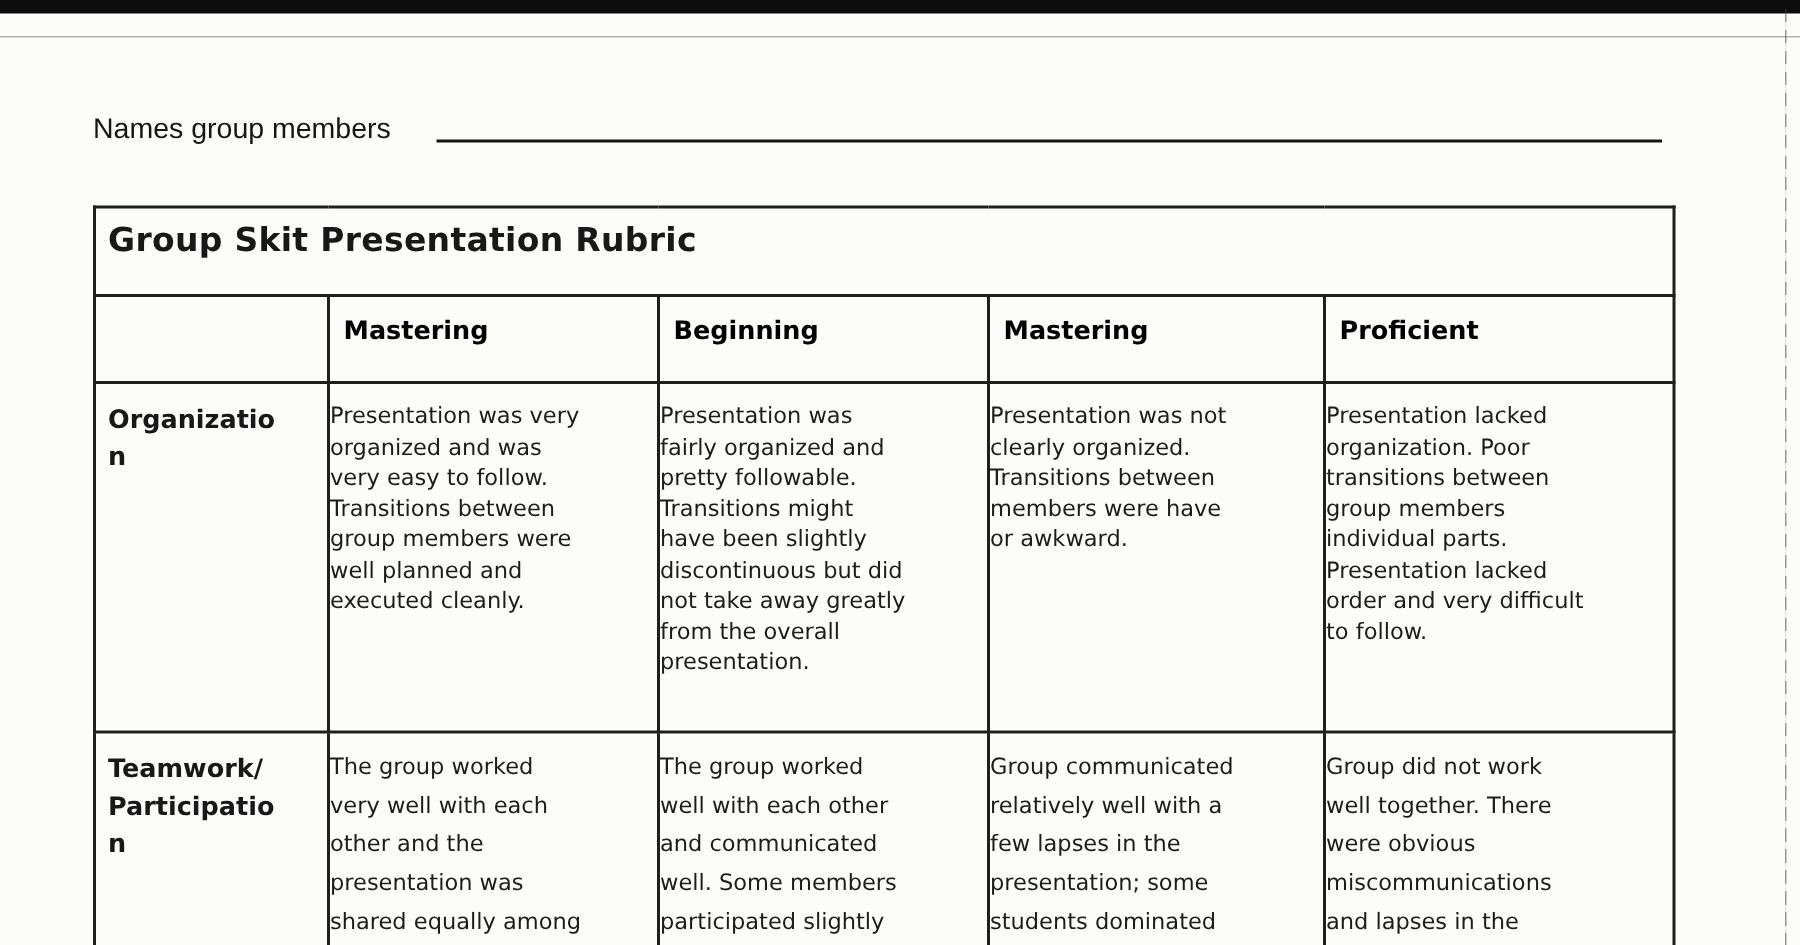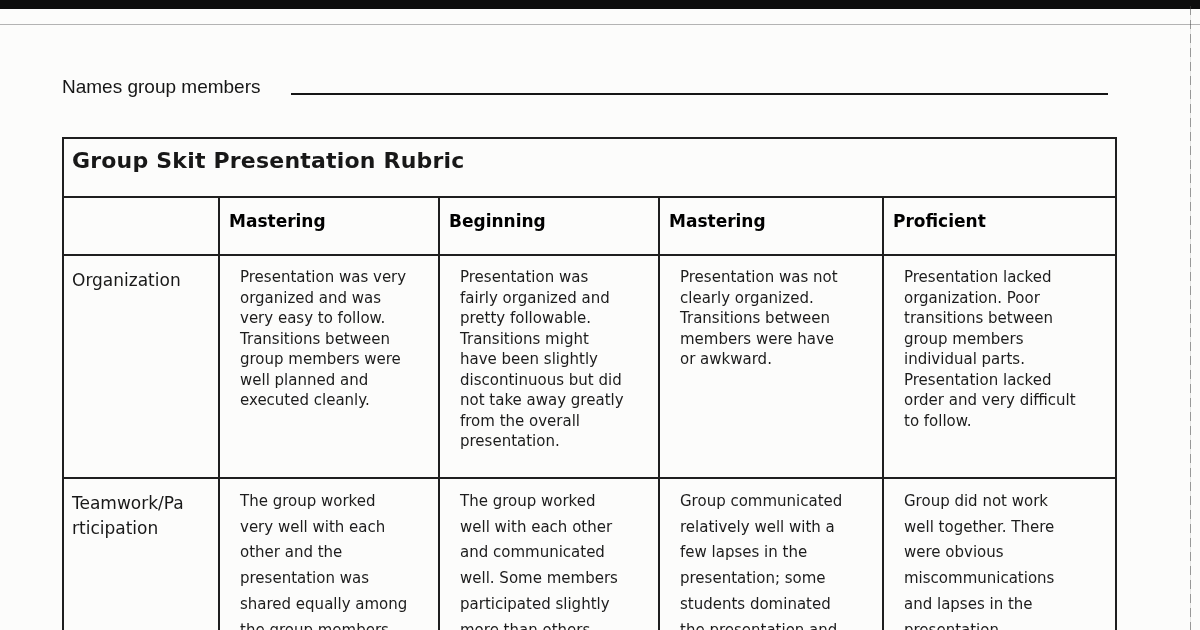--- a/index.html
+++ b/index.html
@@ -81,30 +81,30 @@
     padding: 13px 6px 0 9px;
     font-size: 17px;
     font-weight: bold;
     color: #000000;
   }
 
   tr.body-row-1 td { height: 203px; }
   tr.body-row-2 td { height: 280px; }
 
   td.crit {
-    padding: 12px 33px 6px 8px;
+    padding: 12px 33px 16px 8px;
     font-size: 17px;
-    font-weight: normal;
+    font-weight: bold;
     line-height: 25px;
     word-break: break-all;
     color: #181818;
   }
 
   td.level-cell {
-    padding: 11px 12px 0 20px;
+    padding: 11px 12px 0 0;
     font-size: 15px;
     line-height: 20.5px;
     white-space: pre-line;
     color: #1c1c1c;
   }
   tr.body-row-2 td.level-cell {
     padding-top: 10px;
     line-height: 25.7px;
   }
 </style>

